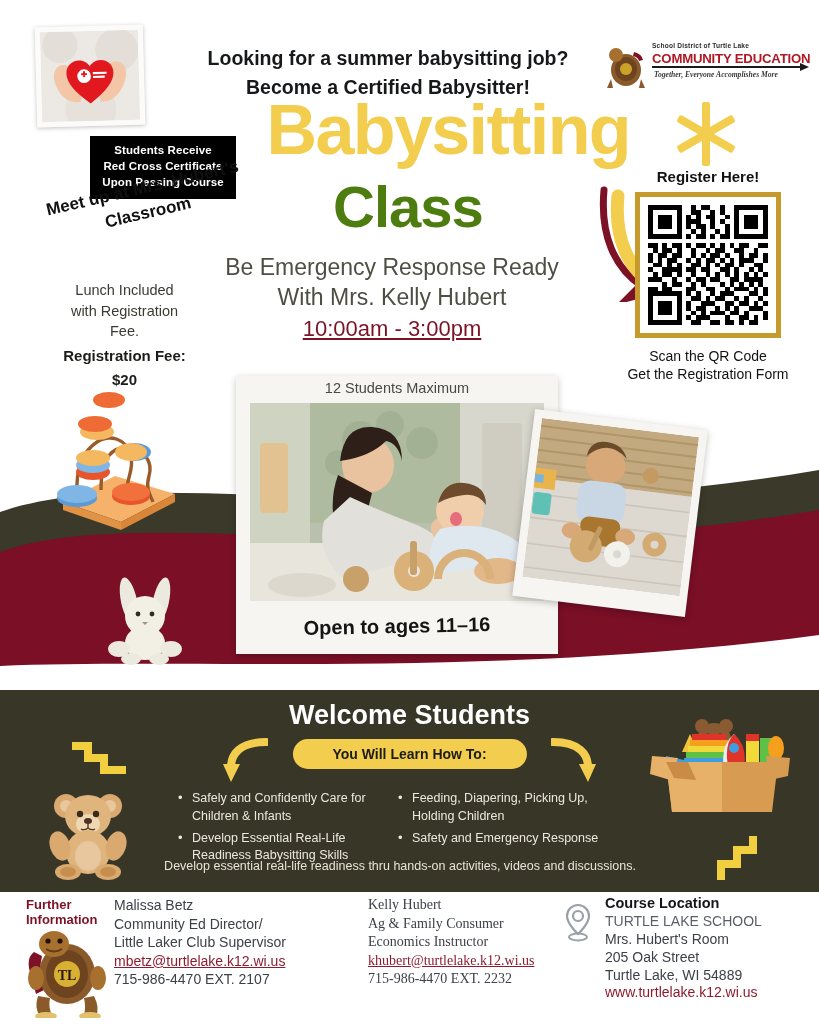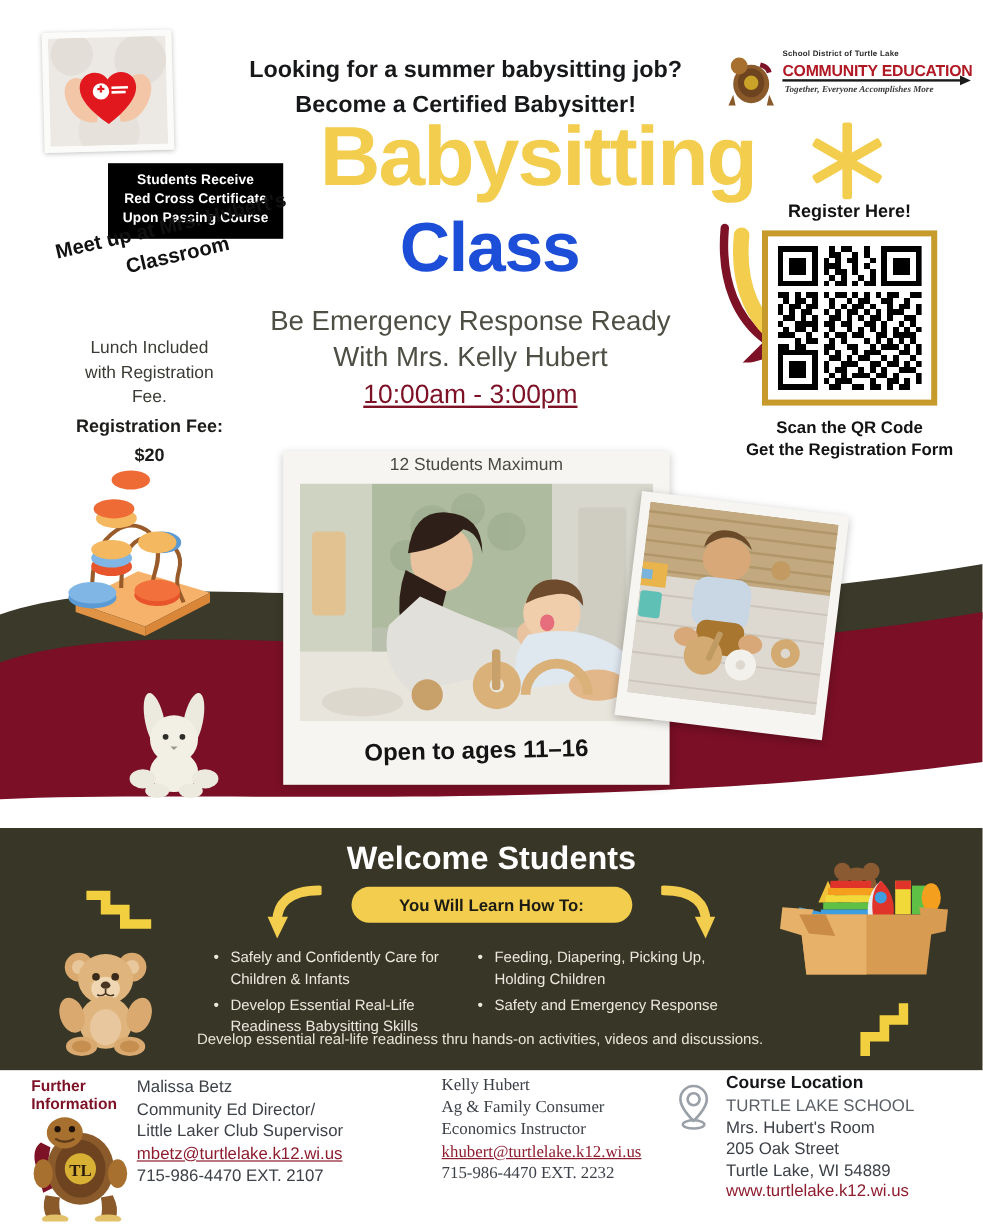--- a/index.html
+++ b/index.html
@@ -52,21 +52,21 @@
     position: absolute; left: 178px; top: 44px; width: 420px; text-align: center;
     font-weight: 700; font-size: 19.5px; line-height: 1.48; color: #17181a; z-index: 5;
   }
   .title-babysitting {
     position: absolute; left: 170px; top: 97px; width: 460px; text-align: right;
     font-weight: 700; font-size: 70px; line-height: .96; color: #f3cd4e;
     letter-spacing: -1.6px; z-index: 5;
   }
   .title-class {
     position: absolute; left: 208px; top: 178px; width: 400px; text-align: center;
-    font-weight: 700; font-size: 58px; line-height: 1; color: #1d4ed8;
+    font-weight: 700; font-size: 58px; line-height: 1; color: #4d7c0f;
     letter-spacing: -1px; z-index: 5;
   }
 
   .starburst { position: absolute; left: 672px; top: 100px; width: 68px; height: 68px; z-index: 5; }
 
   
   .subtitle {
     position: absolute; left: 172px; top: 253px; width: 440px; text-align: center; z-index: 5;
   }
   .subtitle .s1 { font-size: 23px; color: #4e4e45; line-height: 1.3; }
@@ -75,21 +75,21 @@
   .subtitle .s3 { font-size: 22px; color: #7d1226; margin-top: 2px; line-height: 1.3; text-decoration: underline; }
 
   
   .qr-wrap { position: absolute; left: 608px; top: 168px; width: 200px; text-align: center; z-index: 6; }
   .qr-head { font-weight: 700; font-size: 15px; color: #121212; margin-bottom: 7px; }
   .qr-box {
     width: 146px; height: 146px; margin: 0 auto; background: #fff;
     border: 5px solid #c79a2c; padding: 8px;
   }
   .qr-box svg { display: block; width: 100%; height: 100%; }
-  .qr-sub { margin-top: 9px; font-weight: 700; font-size: 14px; line-height: 1.3; color: #121212; }
+  .qr-sub { margin-top: 9px; font-weight: 400; font-size: 14px; line-height: 1.3; color: #121212; }
   .arrow-curve { position: absolute; left: 598px; top: 182px; width: 80px; height: 120px; z-index: 5; }
 
   
   .photo-card {
     position: absolute; left: 236px; top: 376px; width: 322px; height: 278px;
     background: #f6f5f1; box-shadow: 0 2px 7px rgba(0,0,0,.22); z-index: 4;
   }
   .photo-card .cap-top {
     position: absolute; left: 0; top: 4px; width: 100%; text-align: center;
     font-size: 14.5px; color: #4a4a44;

